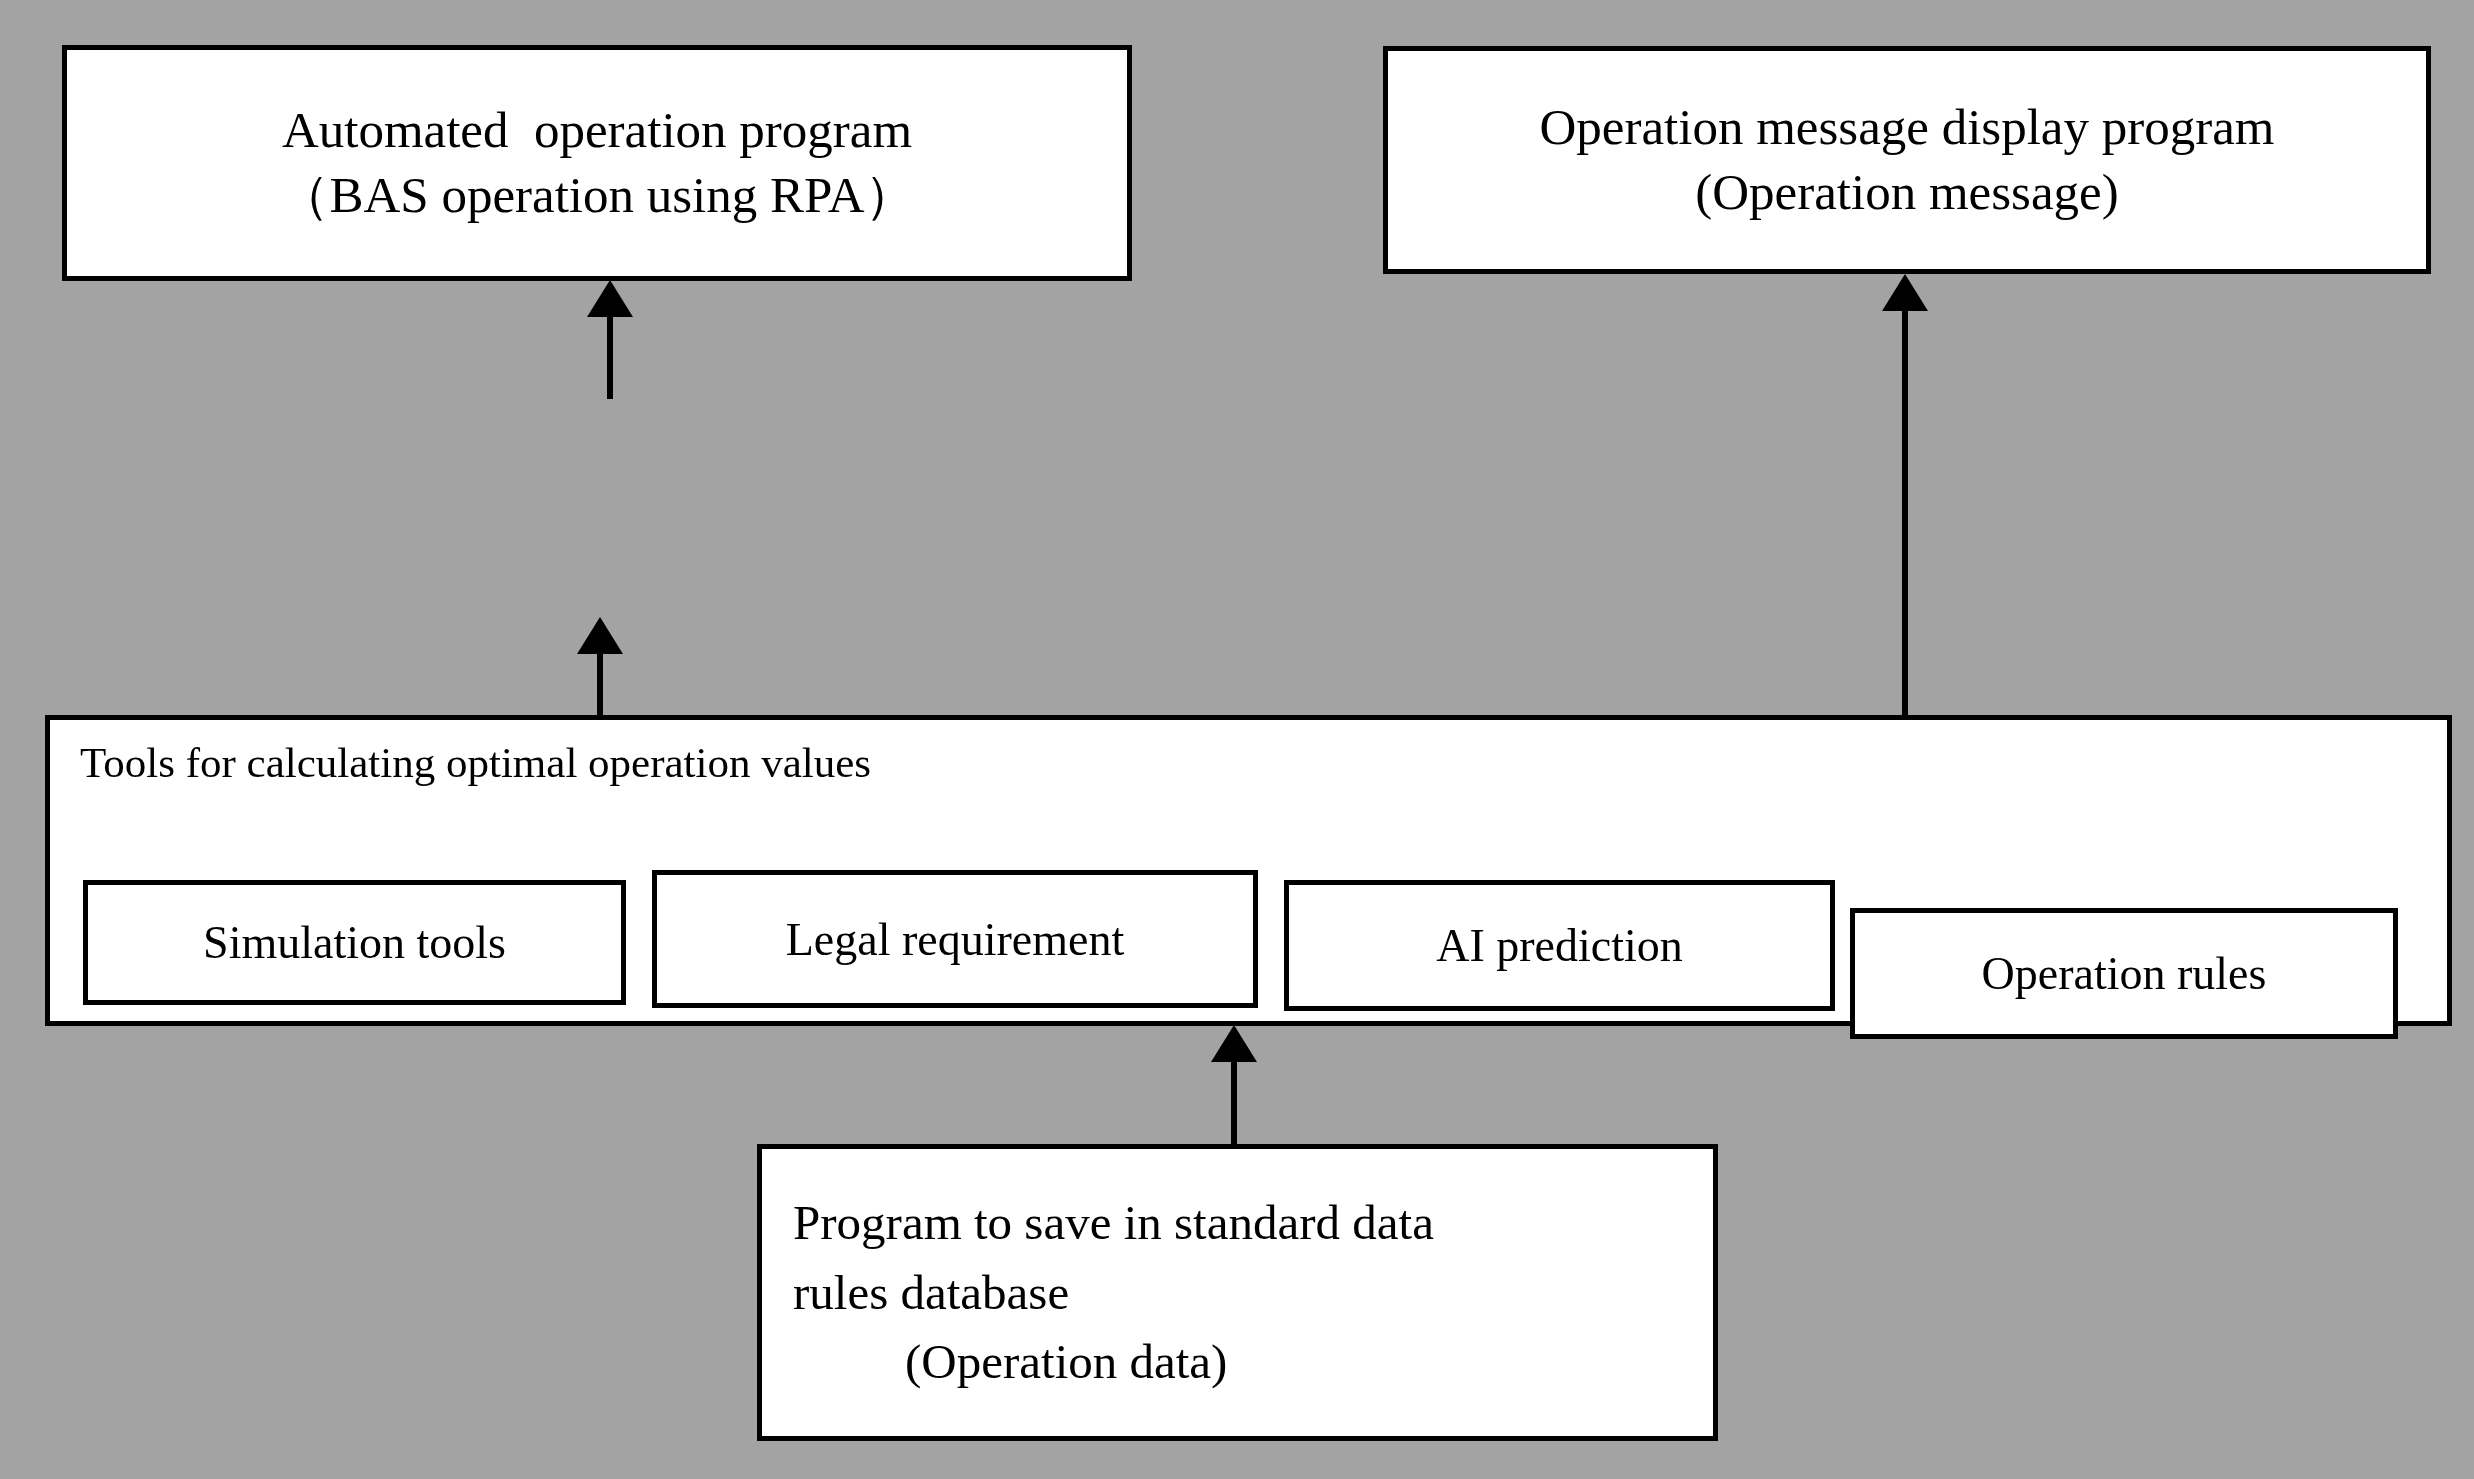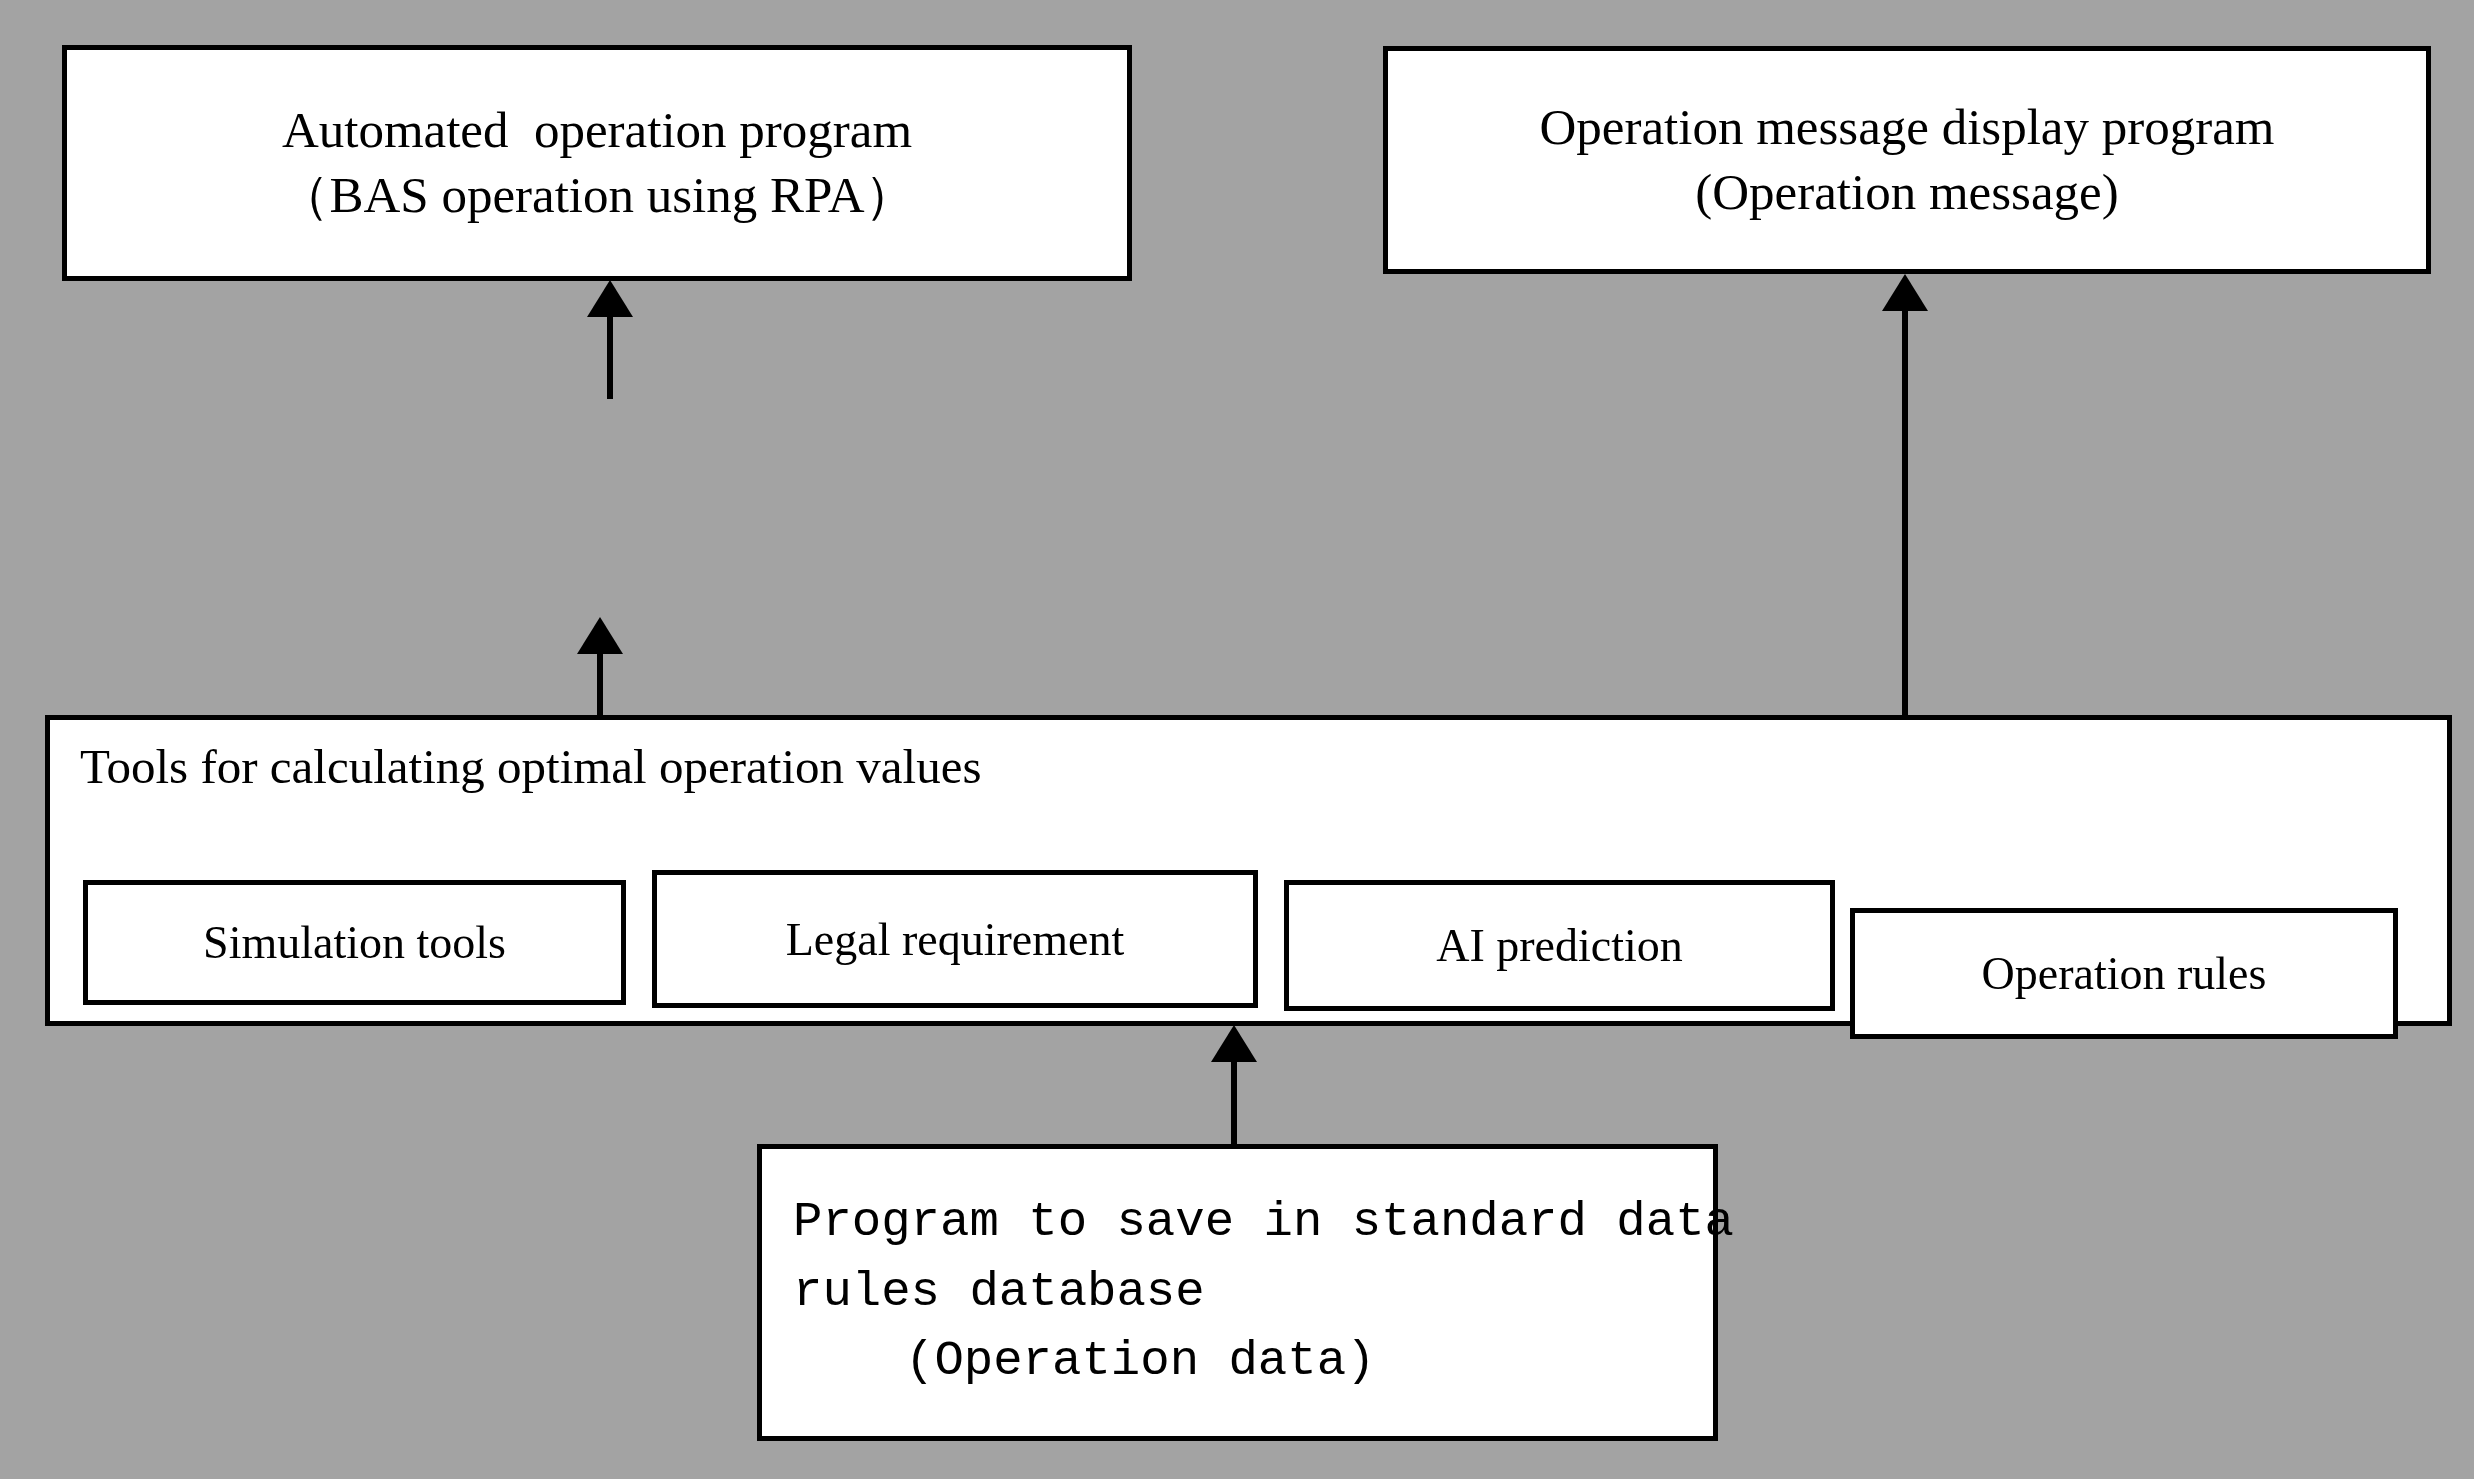--- a/index.html
+++ b/index.html
@@ -53,21 +53,21 @@
 
   
   #box-tools {
     left: 45px; top: 715px; width: 2407px; height: 311px;
     display: block;
     padding: 0;
   }
   #tools-title {
     position: absolute;
     left: 30px; top: 18px;
-    font-size: 49px;
+    font-size: 43px;
     white-space: pre;
   }
   .subnode {
     position: absolute;
     box-sizing: border-box;
     border: 5.2px solid #000000;
     background: #ffffff;
     display: flex;
     align-items: center;
     justify-content: center;
@@ -76,21 +76,21 @@
   }
   #sub-simulation { left: 33px;   top: 160px; width: 543px; height: 125px; }
   #sub-legal      { left: 602px;  top: 150px; width: 606px; height: 138px; }
   #sub-ai         { left: 1234px; top: 160px; width: 551px; height: 131px; }
   #sub-rules      { left: 1800px; top: 160px; width: 548px; height: 131px; margin-top: 28px; }
 
   
   #box-save {
     left: 757px; top: 1144px; width: 961px; height: 297px;
     font-size: 49px; line-height: 1.42;
-    padding-left: 31px; padding-right: 15px; font-family: Liberation Mono, monospace;
+    padding-left: 31px; padding-right: 15px;
   }
   #box-save .indent { padding-left: 112px; }
 
   
   .arrow {
     position: absolute;
   }
   .arrow .shaft {
     position: absolute;
     background: #000000;

